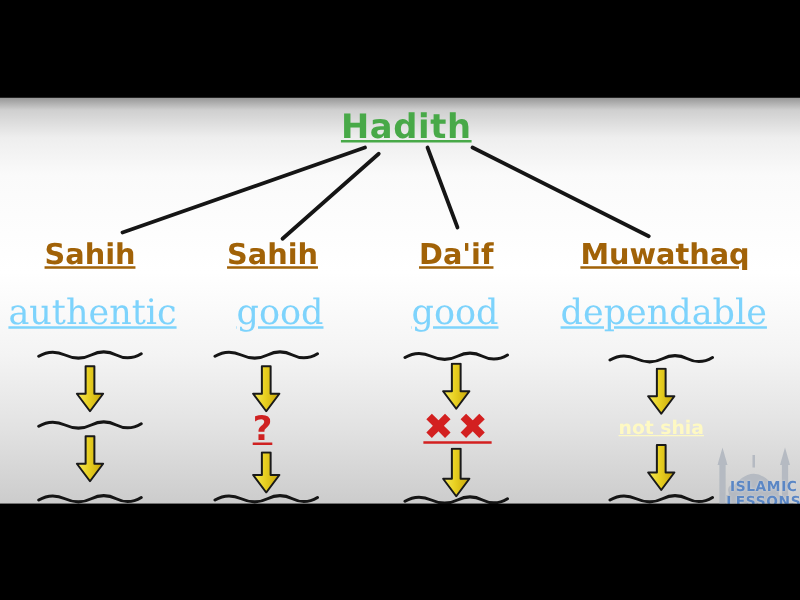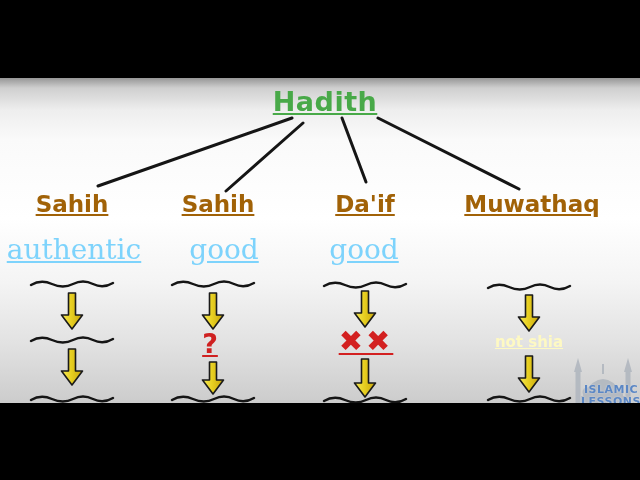--- a/index.html
+++ b/index.html
@@ -59,20 +59,21 @@
   <div class="abs ctr title" style="left:325px;top:86px;">Hadith</div>
 
   <div class="abs ctr cat" style="left:72px;top:191px;">Sahih</div>
   <div class="abs ctr cat" style="left:218px;top:191px;">Sahih</div>
   <div class="abs ctr cat" style="left:365px;top:191px;">Da'if</div>
   <div class="abs ctr cat" style="left:532px;top:191px;">Muwathaq</div>
 
   <div class="abs ctr meaning" style="left:74px;top:233px;">authentic</div>
   <div class="abs ctr meaning" style="left:224px;top:233px;">good</div>
   <div class="abs ctr meaning" style="left:364px;top:233px;">good</div>
+  <div class="abs ctr meaning" style="left:531px;top:233px;">dependable</div>
 
   <svg class="glyph" style="left:29px;top:277px;" width="86" height="12">
     <path d="M2,8 Q12,2 23,7 T44,7 T64,7 T84,6" fill="none" stroke="#151515" stroke-width="2.4" stroke-linecap="round"></path>
     </svg>
   <svg class="glyph" style="left:60px;top:292px;" width="24" height="38">
     <polygon points="8.5,1 15.5,1 15.5,23 22.5,23 12,37 1.5,23 8.5,23" fill="url(#ag)" stroke="#1a1a1a" stroke-width="1.6" stroke-linejoin="round"></polygon>
     </svg>
   <svg class="glyph" style="left:29px;top:333px;" width="86" height="12">
     <path d="M2,8 Q12,2 23,7 T44,7 T64,7 T84,6" fill="none" stroke="#151515" stroke-width="2.4" stroke-linecap="round"></path>
     </svg>

